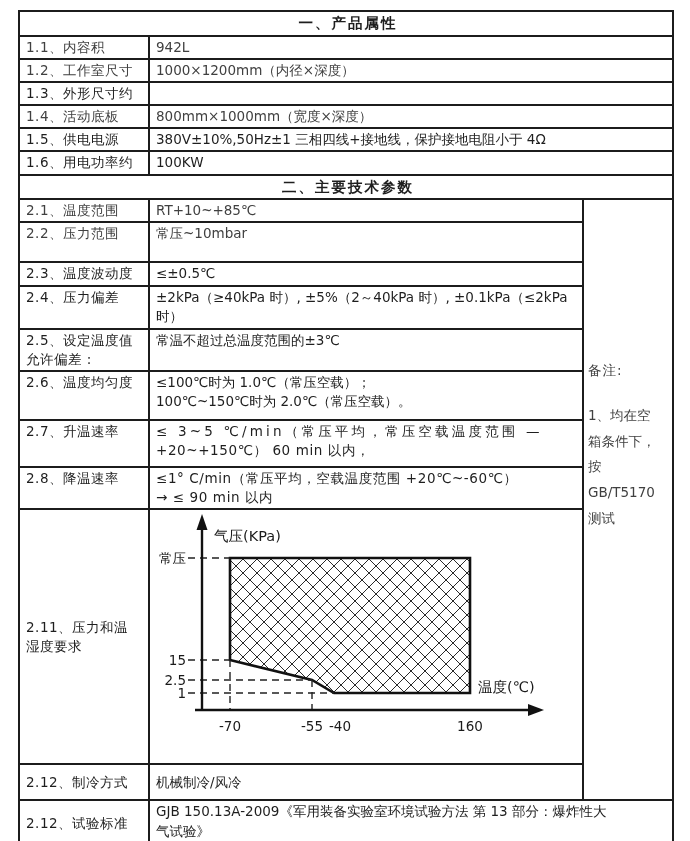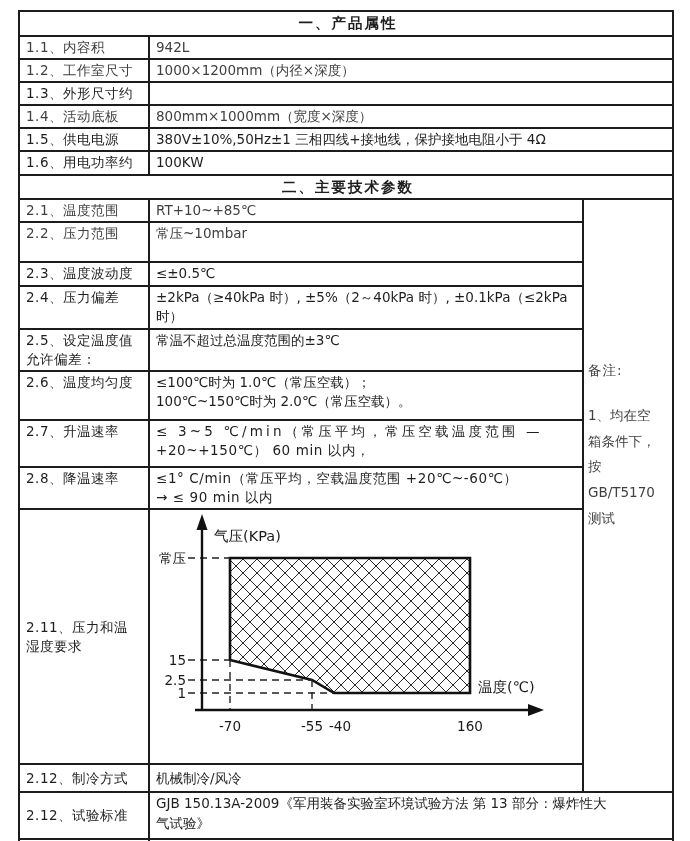--- a/index.html
+++ b/index.html
@@ -169,21 +169,21 @@
         <text x="34" y="188" font-size="13.5" text-anchor="end">1</text>
 
         <text x="78" y="221" font-size="13.5" text-anchor="middle">-70</text>
         <text x="160" y="221" font-size="13.5" text-anchor="middle">-55</text>
         <text x="188" y="221" font-size="13.5" text-anchor="middle">-40</text>
         <text x="318" y="221" font-size="13.5" text-anchor="middle">160</text>
       </svg>
     </td>
   </tr>
 
-  <tr style="height:28px">
+  <tr style="height:36px">
     <td class="lbl mid">2.12、制冷方式</td>
     <td class="mid">机械制冷/风冷</td>
   </tr>
 
   <tr style="height:47px">
     <td class="lbl mid">2.12、试验标准</td>
     <td colspan="2">
       <div class="ln">GJB 150.13A-2009《军用装备实验室环境试验方法 第 13 部分：爆炸性大</div>
       <div>气试验》</div>
     </td>

